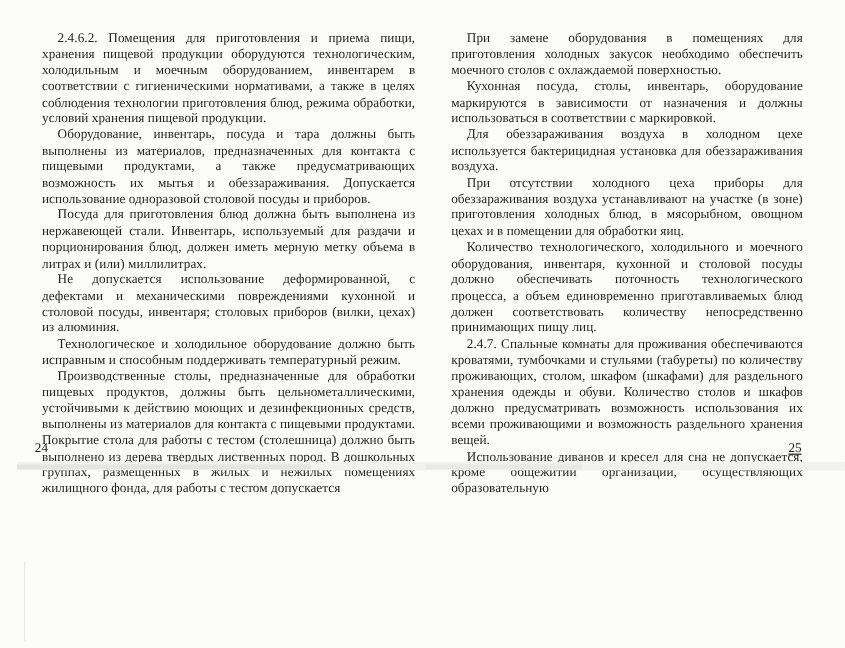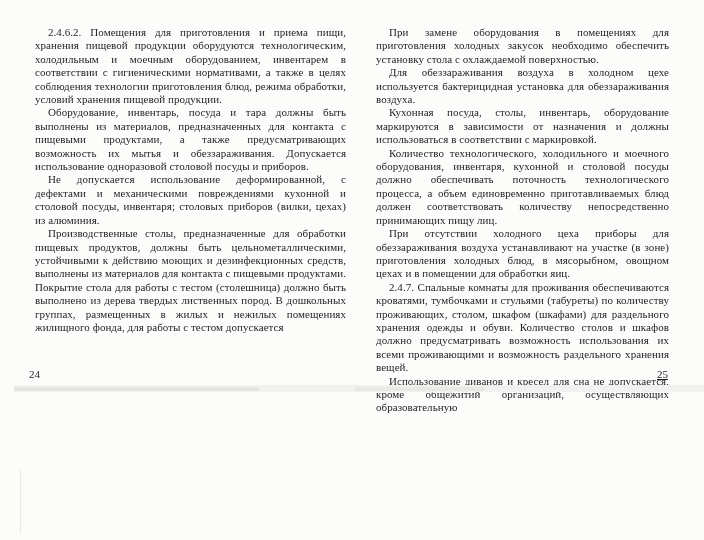--- a/index.html
+++ b/index.html
@@ -90,31 +90,33 @@
   }
 </style>
 </head>
 <body>
 
 <div class="spread">
 
   <div class="text-block left-col">
     <p class="para indent">2.4.6.2. Помещения для приготовления и приема пищи, хранения пищевой продукции оборудуются технологическим, холодильным и моечным оборудованием, инвентарем в соответствии с гигиеническими нормативами, а также в целях соблюдения технологии приготовления блюд, режима обработки, условий хранения пищевой продукции.</p>
     <p class="para indent">Оборудование, инвентарь, посуда и тара должны быть выполнены из материалов, предназначенных для контакта с пищевыми продуктами, а также предусматривающих возможность их мытья и обеззараживания. Допускается использование одноразовой столовой посуды и приборов.</p>
+    <p class="para indent">Посуда для приготовления блюд должна быть выполнена из нержавеющей стали. Инвентарь, используемый для раздачи и порционирования блюд, должен иметь мерную метку объема в литрах и (или) миллилитрах.</p>
     <p class="para indent">Не допускается использование деформированной, с дефектами и механическими повреждениями кухонной и столовой посуды, инвентаря; столовых приборов (вилки, цехах) из алюминия.</p>
+    <p class="para indent">Технологическое и холодильное оборудование должно быть исправным и способным поддерживать температурный режим.</p>
     <p class="para indent">Производственные столы, предназначенные для обработки пищевых продуктов, должны быть цельнометаллическими, устойчивыми к действию моющих и дезинфекционных средств, выполнены из материалов для контакта с пищевыми продуктами. Покрытие стола для работы с тестом (столешница) должно быть выполнено из дерева твердых лиственных пород. В дошкольных группах, размещенных в жилых и нежилых помещениях жилищного фонда, для работы с тестом допускается</p>
   </div>
   <div class="page-number num-left">24</div>
 
   <div class="text-block right-col">
-    <p class="para indent">При замене оборудования в помещениях для приготовления холодных закусок необходимо обеспечить установку стола с охлаждаемой поверхностью.</p>
+    <p class="para indent">При замене оборудования в помещениях для приготовления холодных закусок необходимо обеспечить моечного столов с охлаждаемой поверхностью.</p>
+    <p class="para indent">Кухонная посуда, столы, инвентарь, оборудование маркируются в зависимости от назначения и должны использоваться в соответствии с маркировкой.</p>
     <p class="para indent">Для обеззараживания воздуха в холодном цехе используется бактерицидная установка для обеззараживания воздуха.</p>
-    <p class="para indent">Кухонная посуда, столы, инвентарь, оборудование маркируются в зависимости от назначения и должны использоваться в соответствии с маркировкой.</p>
+    <p class="para indent">При отсутствии холодного цеха приборы для обеззараживания воздуха устанавливают на участке (в зоне) приготовления холодных блюд, в мясорыбном, овощном цехах и в помещении для обработки яиц.</p>
     <p class="para indent">Количество технологического, холодильного и моечного оборудования, инвентаря, кухонной и столовой посуды должно обеспечивать поточность технологического процесса, а объем единовременно приготавливаемых блюд должен соответствовать количеству непосредственно принимающих пищу лиц.</p>
-    <p class="para indent">При отсутствии холодного цеха приборы для обеззараживания воздуха устанавливают на участке (в зоне) приготовления холодных блюд, в мясорыбном, овощном цехах и в помещении для обработки яиц.</p>
     <p class="para indent">2.4.7. Спальные комнаты для проживания обеспечиваются кроватями, тумбочками и стульями (табуреты) по количеству проживающих, столом, шкафом (шкафами) для раздельного хранения одежды и обуви. Количество столов и шкафов должно предусматривать возможность использования их всеми проживающими и возможность раздельного хранения вещей.</p>
     <p class="para indent">Использование диванов и кресел для сна не допускается, кроме общежитий организаций, осуществляющих образовательную</p>
   </div>
   <div class="page-number num-right">25</div>
 
   <div class="left-edge-line"></div>
   <div class="bottom-shadow">
     <div class="seg-a"></div>
     <div class="seg-b"></div>
   </div>

